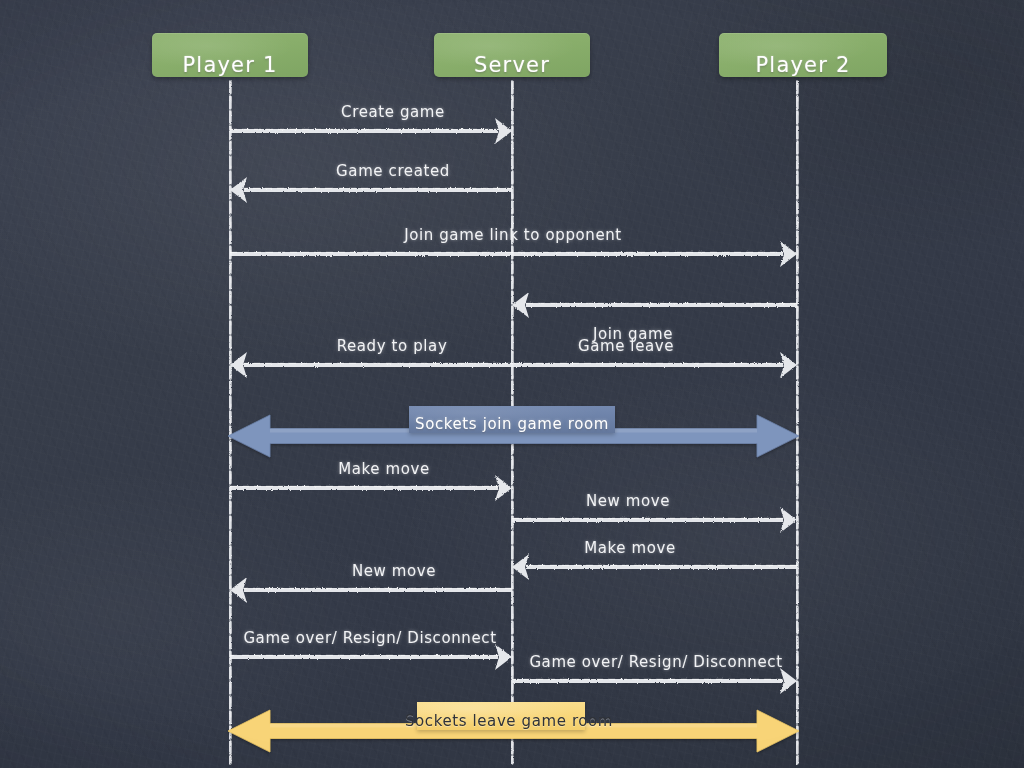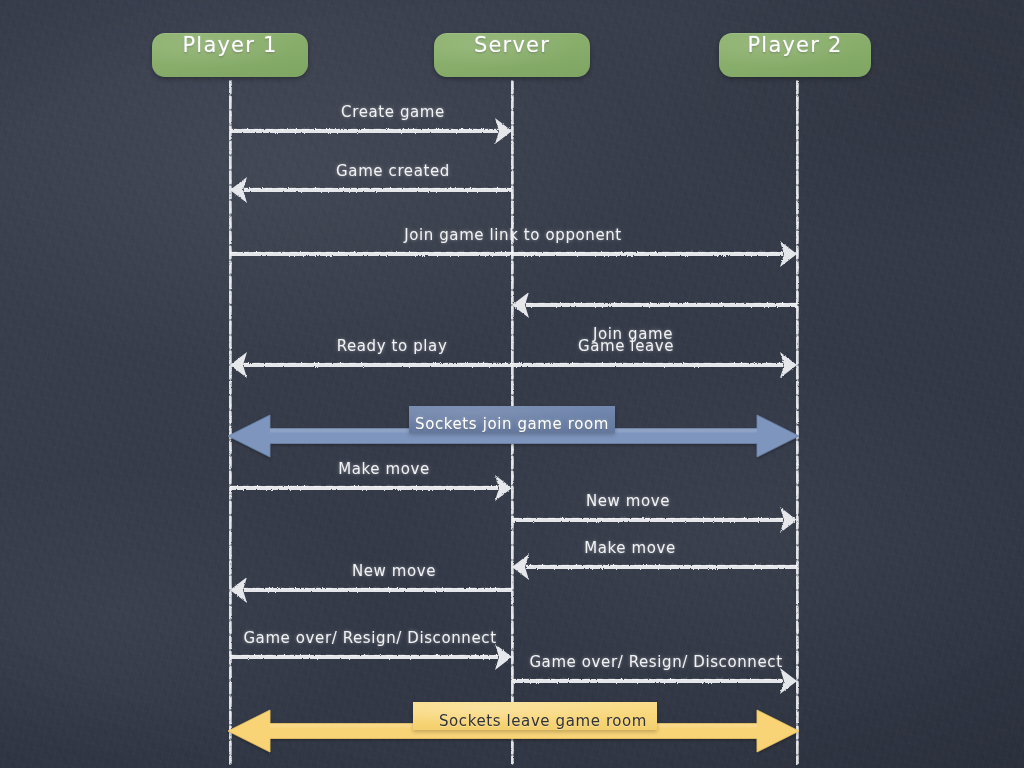--- a/index.html
+++ b/index.html
@@ -53,27 +53,27 @@
     top: 0;
     width: 1024px;
     height: 768px;
   }
 
   
   .actor-box {
     position: absolute;
     box-sizing: border-box;
     height: 44px;
-    border-radius: 13px;
+    border-radius: 5px;
     background:
       radial-gradient(ellipse 80% 70% at 35% 30%, rgba(255,255,255,0.10) 0%, rgba(255,255,255,0) 70%),
       linear-gradient(170deg, #90b472 0%, #89ae6b 45%, #7fa563 100%);
     box-shadow: 0 2px 5px rgba(0,0,0,0.30), inset 0 1px 0 rgba(255,255,255,0.10);
     display: flex;
-    align-items: flex-start;
+    align-items: flex-end;
     justify-content: center;
     z-index: 5;
   }
   .actor-label {
     font-family: "DejaVu Sans", sans-serif;
     font-size: 21px;
     letter-spacing: 1.2px;
     color: #ffffff;
     text-shadow: 0 0 2px rgba(255,255,255,0.55), 0 1px 2px rgba(0,0,0,0.35);
     white-space: nowrap;
@@ -234,21 +234,21 @@
         </g>
       </g>
   </svg>
 
   <div class="actor-box" id="actor-box-0" style="width: 156px; left: 152px; top: 33px;">
     <span class="actor-label">Player 1</span>
   </div>
   <div class="actor-box" id="actor-box-1" style="width: 156px; left: 434px; top: 33px;">
     <span class="actor-label">Server</span>
   </div>
-  <div class="actor-box" id="actor-box-2" style="width: 152px; left: 719px; top: 33px;">
+  <div class="actor-box" id="actor-box-2" style="width: 168px; left: 719px; top: 33px;">
     <span class="actor-label">Player 2</span>
   </div>
 
   <div id="labels-host">
       <div class="msg-label" style="left: 393px; top: 103px;">Create game</div>
       <div class="msg-label" style="left: 393px; top: 162px;">Game created</div>
       <div class="msg-label" style="left: 513px; top: 226px;">Join game link to opponent</div>
       <div class="msg-label" style="left: 633px; top: 277px; margin-top: 48px;">Join game</div>
       <div class="msg-label" style="left: 392px; top: 337px;">Ready to play</div>
       <div class="msg-label" style="left: 626px; top: 337px;">Game leave</div>
@@ -256,17 +256,17 @@
       <div class="msg-label" style="left: 628px; top: 492px;">New move</div>
       <div class="msg-label" style="left: 630px; top: 539px;">Make move</div>
       <div class="msg-label" style="left: 394px; top: 562px;">New move</div>
       <div class="msg-label" style="left: 370px; top: 629px;">Game over/ Resign/ Disconnect</div>
       <div class="msg-label" style="left: 656px; top: 653px;">Game over/ Resign/ Disconnect</div>
     </div>
 
   <div class="note-box note-blue" id="note-box-0" style="left: 512px; top: 406px; width: 206px; height: 27px;">
     <span>Sockets join game room</span>
   </div>
-  <div class="note-box note-yellow" id="note-box-1" style="left: 535px; top: 702px; width: 244px; height: 28px; padding-left: 16px;">
+  <div class="note-box note-yellow" id="note-box-1" style="left: 501px; top: 702px; width: 168px; height: 28px; padding-left: 16px;">
     <span>Sockets leave game room</span>
   </div>
 
 </div>
 
 </body></html>

